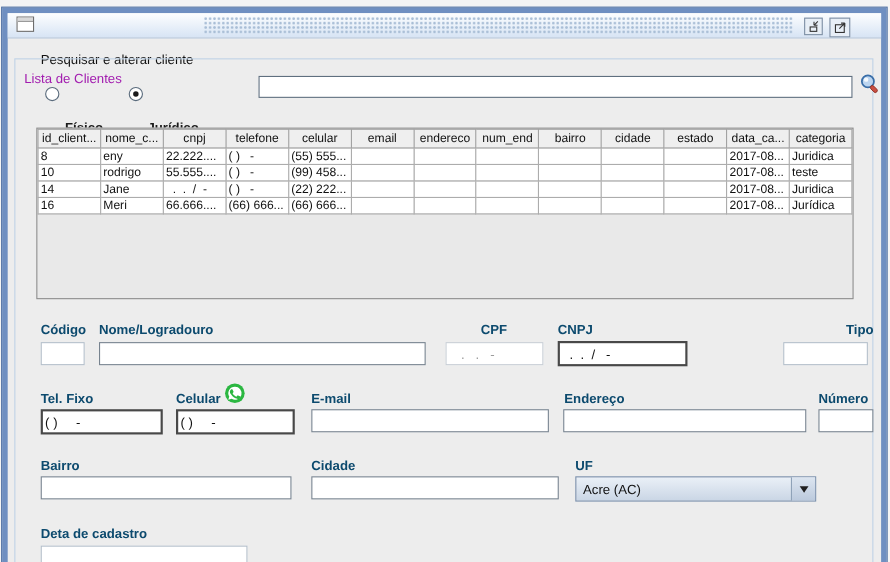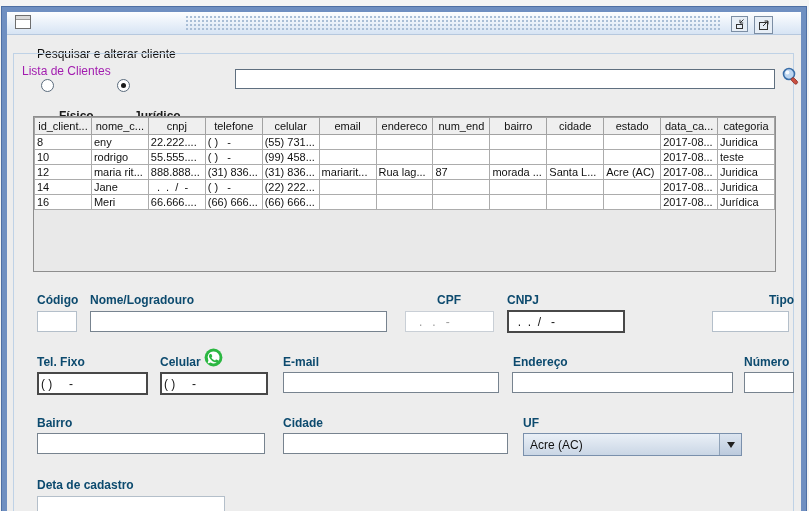--- a/index.html
+++ b/index.html
@@ -166,21 +166,21 @@
           <th>data_ca...</th>
           <th>categoria</th>
         </tr>
       </thead>
     <tbody id="tbody-rows">
         <tr>
           <td>8</td>
           <td>eny</td>
           <td>22.222....</td>
           <td>( )   -</td>
-          <td>(55) 731...</td>
+          <td>(55) 555...</td>
           <td></td>
           <td></td>
           <td></td>
           <td></td>
           <td></td>
           <td></td>
           <td>2017-08...</td>
           <td>Juridica</td>
         </tr>
         <tr>
@@ -190,35 +190,20 @@
           <td>( )   -</td>
           <td>(99) 458...</td>
           <td></td>
           <td></td>
           <td></td>
           <td></td>
           <td></td>
           <td></td>
           <td>2017-08...</td>
           <td>teste</td>
-        </tr>
-        <tr>
-          <td>12</td>
-          <td>maria rit...</td>
-          <td>888.888...</td>
-          <td>(31) 836...</td>
-          <td>(31) 836...</td>
-          <td>mariarit...</td>
-          <td>Rua lag...</td>
-          <td>87</td>
-          <td>morada ...</td>
-          <td>Santa L...</td>
-          <td>Acre (AC)</td>
-          <td>2017-08...</td>
-          <td>Juridica</td>
         </tr>
         <tr>
           <td>14</td>
           <td>Jane</td>
           <td>  .  .  /  -</td>
           <td>( )   -</td>
           <td>(22) 222...</td>
           <td></td>
           <td></td>
           <td></td>

